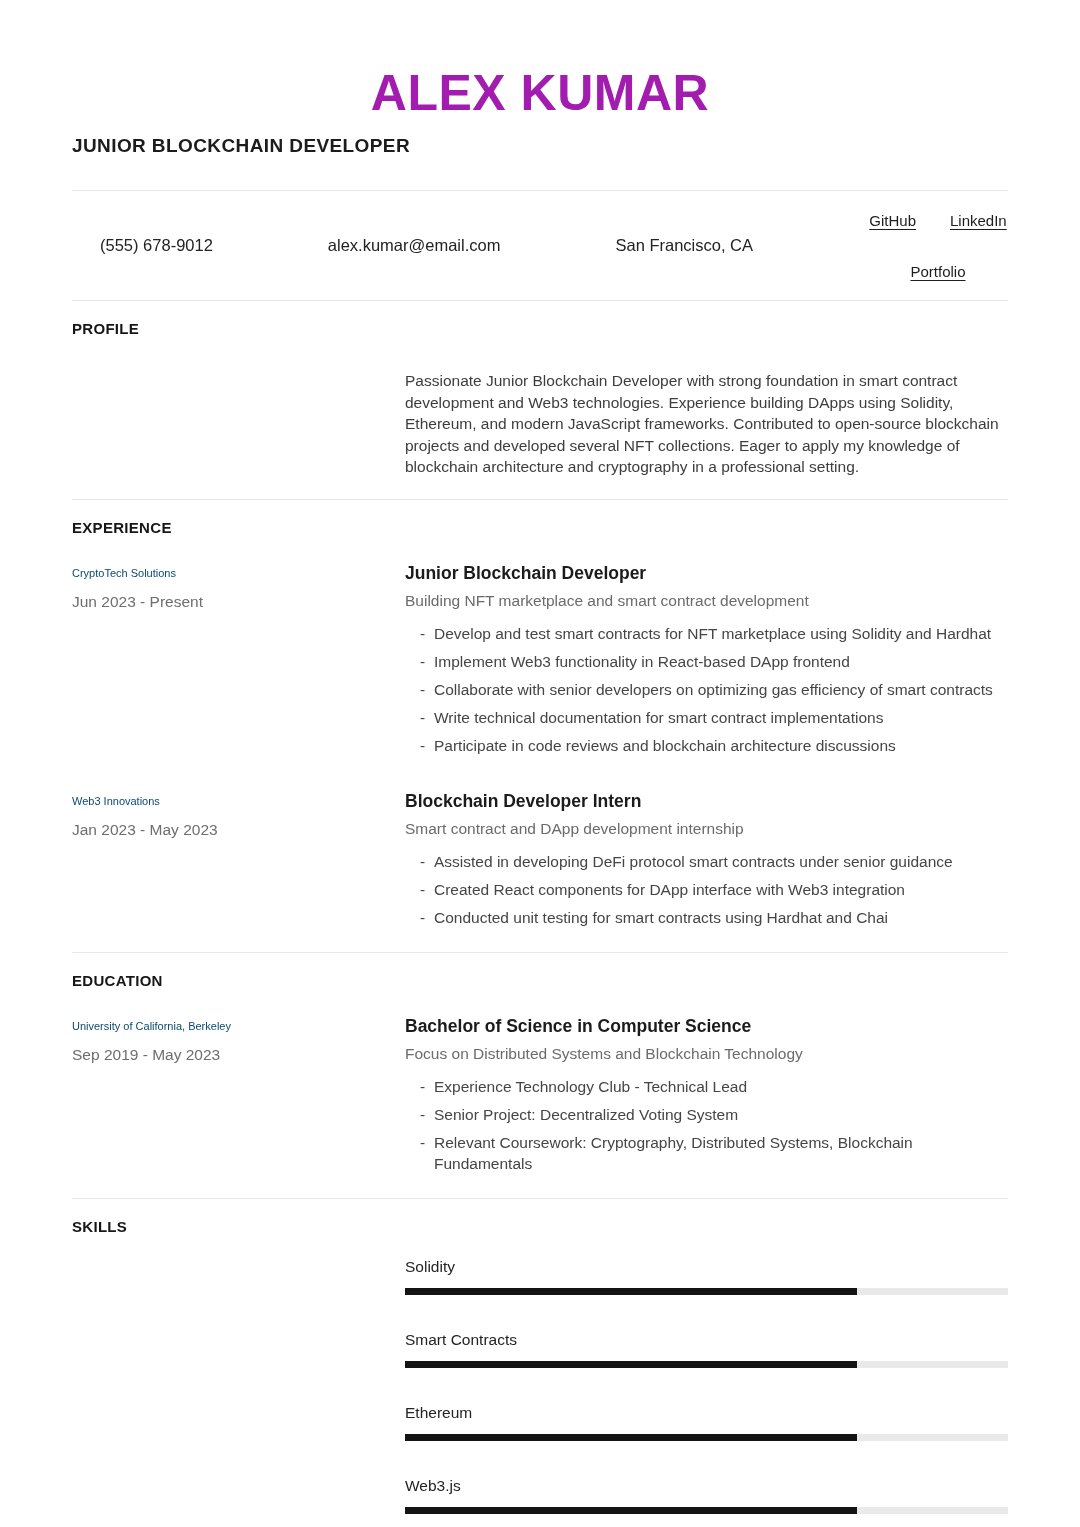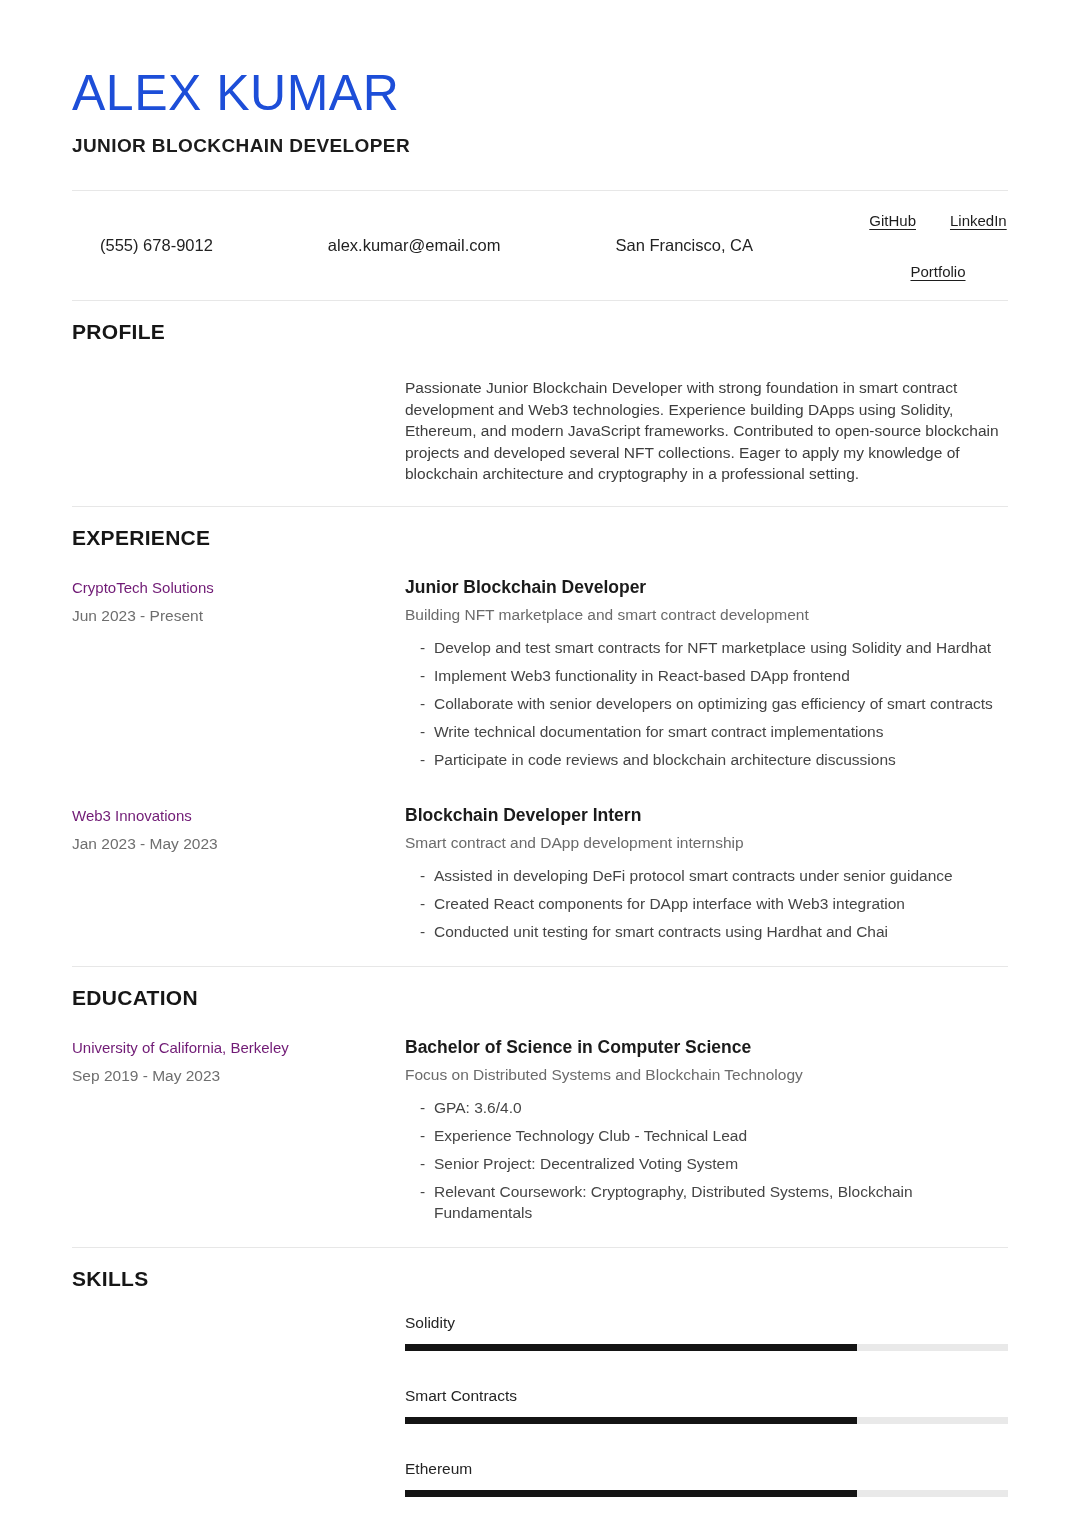--- a/index.html
+++ b/index.html
@@ -9,24 +9,25 @@
     height: 1527px;
     overflow: hidden;
     font-family: "Liberation Sans", sans-serif;
     color: #1a1a1a;
   }
   .page { padding: 66px 72px 0 72px; }
 
   
   .name {
     font-size: 50px;
-    font-weight: 400;
+    font-weight: 700;
     letter-spacing: 0.5px;
     line-height: 1.1;
-    color: #1d4ed8;
+    color: #a21caf;
+    text-align: center;
   }
   .role {
     margin-top: 14px;
     font-size: 19px;
     font-weight: 700;
     letter-spacing: 0.4px;
     color: #1c1c1c;
   }
 
   hr.divider {
@@ -60,21 +61,21 @@
   .contact-links a {
     color: #1d1d1d;
     text-decoration: underline;
     text-underline-offset: 3px;
     cursor: pointer;
   }
 
   
   h2.section-heading {
     margin-top: 19px;
-    font-size: 21px;
+    font-size: 15px;
     font-weight: 700;
     letter-spacing: 0.3px;
     color: #161616;
   }
   .row {
     display: grid;
     grid-template-columns: 333px 1fr;
   }
 
   
@@ -83,22 +84,22 @@
     font-size: 15.5px;
     line-height: 21.6px;
     color: #3d3d3d;
     padding-bottom: 21px;
   }
 
   
   .entry { margin-top: 27px; }
   .entry.second { margin-top: 28px; }
   .entry-company {
-    font-size: 15px;
-    color: #701a75;
+    font-size: 11px;
+    color: #0c4a6e;
     line-height: 21px;
   }
   .entry-dates {
     margin-top: 7px;
     font-size: 15.5px;
     color: #6e6e6e;
     line-height: 21px;
   }
   .entry-title {
     font-size: 17.5px;
@@ -238,21 +239,20 @@
 
     <div class="row entry edu-end">
       <div>
         <div class="entry-company">University of California, Berkeley</div>
         <div class="entry-dates">Sep 2019 - May 2023</div>
       </div>
       <div>
         <h3 class="entry-title">Bachelor of Science in Computer Science</h3>
         <div class="entry-subtitle">Focus on Distributed Systems and Blockchain Technology</div>
         <ul class="bullets">
-          <li>GPA: 3.6/4.0</li>
           <li>Experience Technology Club - Technical Lead</li>
           <li>Senior Project: Decentralized Voting System</li>
           <li>Relevant Coursework: Cryptography, Distributed Systems, Blockchain Fundamentals</li>
         </ul>
       </div>
     </div>
   </section>
 
   <hr class="divider">
 

